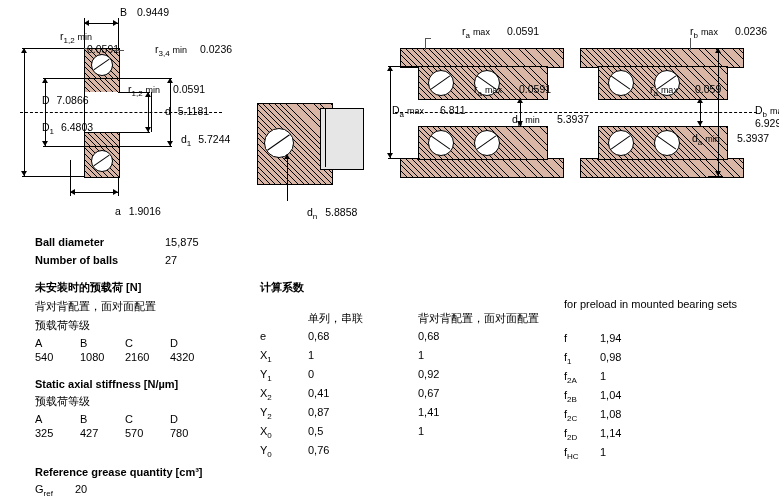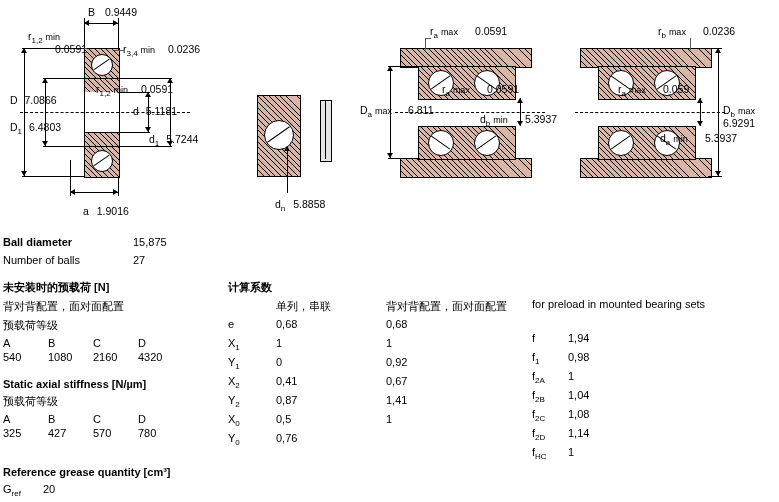--- a/index.html
+++ b/index.html
@@ -2,21 +2,21 @@
 <html><head>
 <meta charset="utf-8">
 <style>
   html,body{margin:0;padding:0;}
   body{
     width:779px;height:502px;background:#ffffff;
     font-family:"Liberation Sans", sans-serif;
     font-size:11px;color:#000;
     position:relative;overflow:hidden;
   }
-  .abs{position:absolute;}
+  .abs{position:absolute;padding-left:32px;}
   .lbl{font-size:10.5px;white-space:nowrap;}
   .sub{font-size:8px;vertical-align:sub;}
 
   
   .hl{position:absolute;background:#000;height:1px;}
   .vl{position:absolute;background:#000;width:1px;}
   .thin{background:#555;}
   .ring{position:absolute;background:#d9b6a6;border:1px solid #000;}
   .ball{position:absolute;border:1px solid #000;border-radius:50%;background:#fff;}
   .ballslash{position:absolute;background:#000;height:1px;transform-origin:center;}
@@ -122,21 +122,21 @@
   <div class="arrowL" style="left:70px;top:189px;"></div>
   <div class="arrowR" style="left:113px;top:189px;"></div>
   <div class="dimvert" style="left:118px;top:176px;height:20px;"></div>
   <div class="dimvert" style="left:70px;top:160px;height:36px;"></div>
   <div class="abs lbl" style="left:83px;top:205px;">
     <span>a</span>
     <span style="margin-left:5px;">1.9016</span>
   </div>
 </div>
 
-<div class="abs" style="left:235px;top:0;width:135px;height:225px;">
+<div class="abs" style="left:235px;top:8px;width:135px;height:225px;">
   <div class="abs hatch" style="left:22px;top:95px;width:42px;height:80px;border:1px solid #000;"></div>
   <div class="ball" style="left:29px;top:120px;width:28px;height:28px;"></div>
   <div class="ballslash" style="left:30px;top:134px;width:27px;transform:rotate(-35deg);"></div>
 
   <div class="abs" style="left:85px;top:100px;width:10px;height:60px;border:1px solid #000;background:#e6e6e6;"></div>
   <div class="vl" style="left:90px;top:101px;height:58px;"></div>
 
   <div class="vl" style="left:52px;top:148px;height:45px;"></div>
   <div class="arrowU" style="left:49px;top:146px;"></div>
   <div class="abs lbl" style="left:40px;top:198px;">
@@ -221,21 +221,21 @@
 
   <div class="dimvert" style="left:130px;top:98px;height:28px;"></div>
   <div class="arrowU" style="left:127px;top:98px;"></div>
   <div class="arrowD" style="left:127px;top:121px;"></div>
   <div class="abs lbl" style="left:90px;top:132px;">d<span class="sub">a</span> <span style="font-size:9px;">min</span></div>
   <div class="abs lbl" style="left:135px;top:132px;">5.3937</div>
 </div>
 
 <div class="abs" style="left:3px;top:236px;font-weight:bold;">Ball diameter</div>
 <div class="abs" style="left:133px;top:236px;">15,875</div>
-<div class="abs" style="left:3px;top:254px;font-weight:normal;">Number of balls</div>
+<div class="abs" style="left:3px;top:254px;font-weight:bold;">Number of balls</div>
 <div class="abs" style="left:133px;top:254px;">27</div>
 
 <div class="abs" style="left:3px;top:280px;width:220px;">
   <div style="font-weight:bold;margin-bottom:4px;">未安装时的预载荷 [N]</div>
   <div style="margin-bottom:4px;">背对背配置，面对面配置</div>
   <div style="margin-bottom:4px;">预载荷等级</div>
   <div style="display:flex;">
     <div style="width:45px;">A</div>
     <div style="width:45px;">B</div>
     <div style="width:45px;">C</div>
@@ -268,21 +268,21 @@
 
 <div class="abs" style="left:3px;top:466px;width:220px;">
   <div style="font-weight:bold;margin-bottom:5px;">Reference grease quantity [cm³]</div>
   <div style="display:flex;">
     <div style="width:30px;">G<span class="sub">ref</span></div>
     <div style="margin-left:10px;">20</div>
   </div>
 </div>
 
 <div class="abs" style="left:228px;top:280px;width:300px;">
-  <div style="font-weight:bold;margin-bottom:4px;">计算系数</div>
+  <div style="font-weight:bold;margin-bottom:16px;">计算系数</div>
   <div style="display:flex;margin-bottom:4px;">
     <div style="width:48px;"></div>
     <div style="width:110px;">单列，串联</div>
     <div>背对背配置，面对面配置</div>
   </div>
 
   <div style="display:flex;height:19px;">
     <div style="width:48px;">e</div>
     <div style="width:110px;">0,68</div>
     <div>0,68</div>

